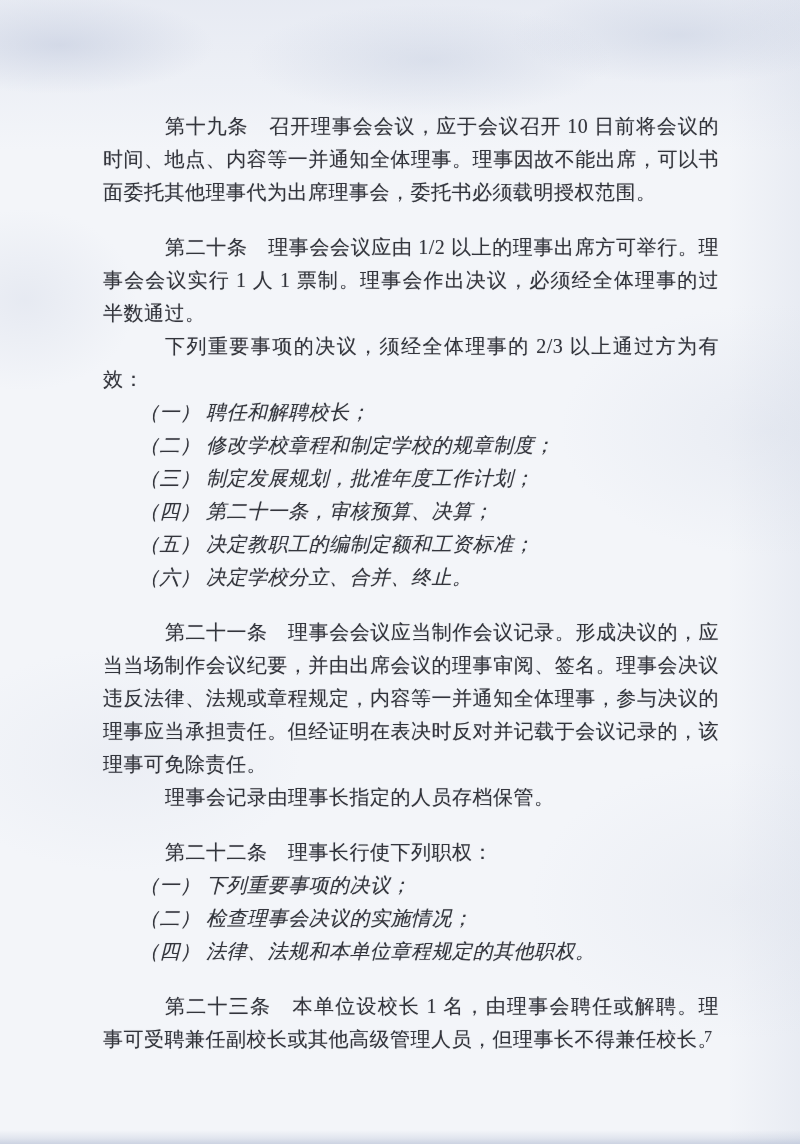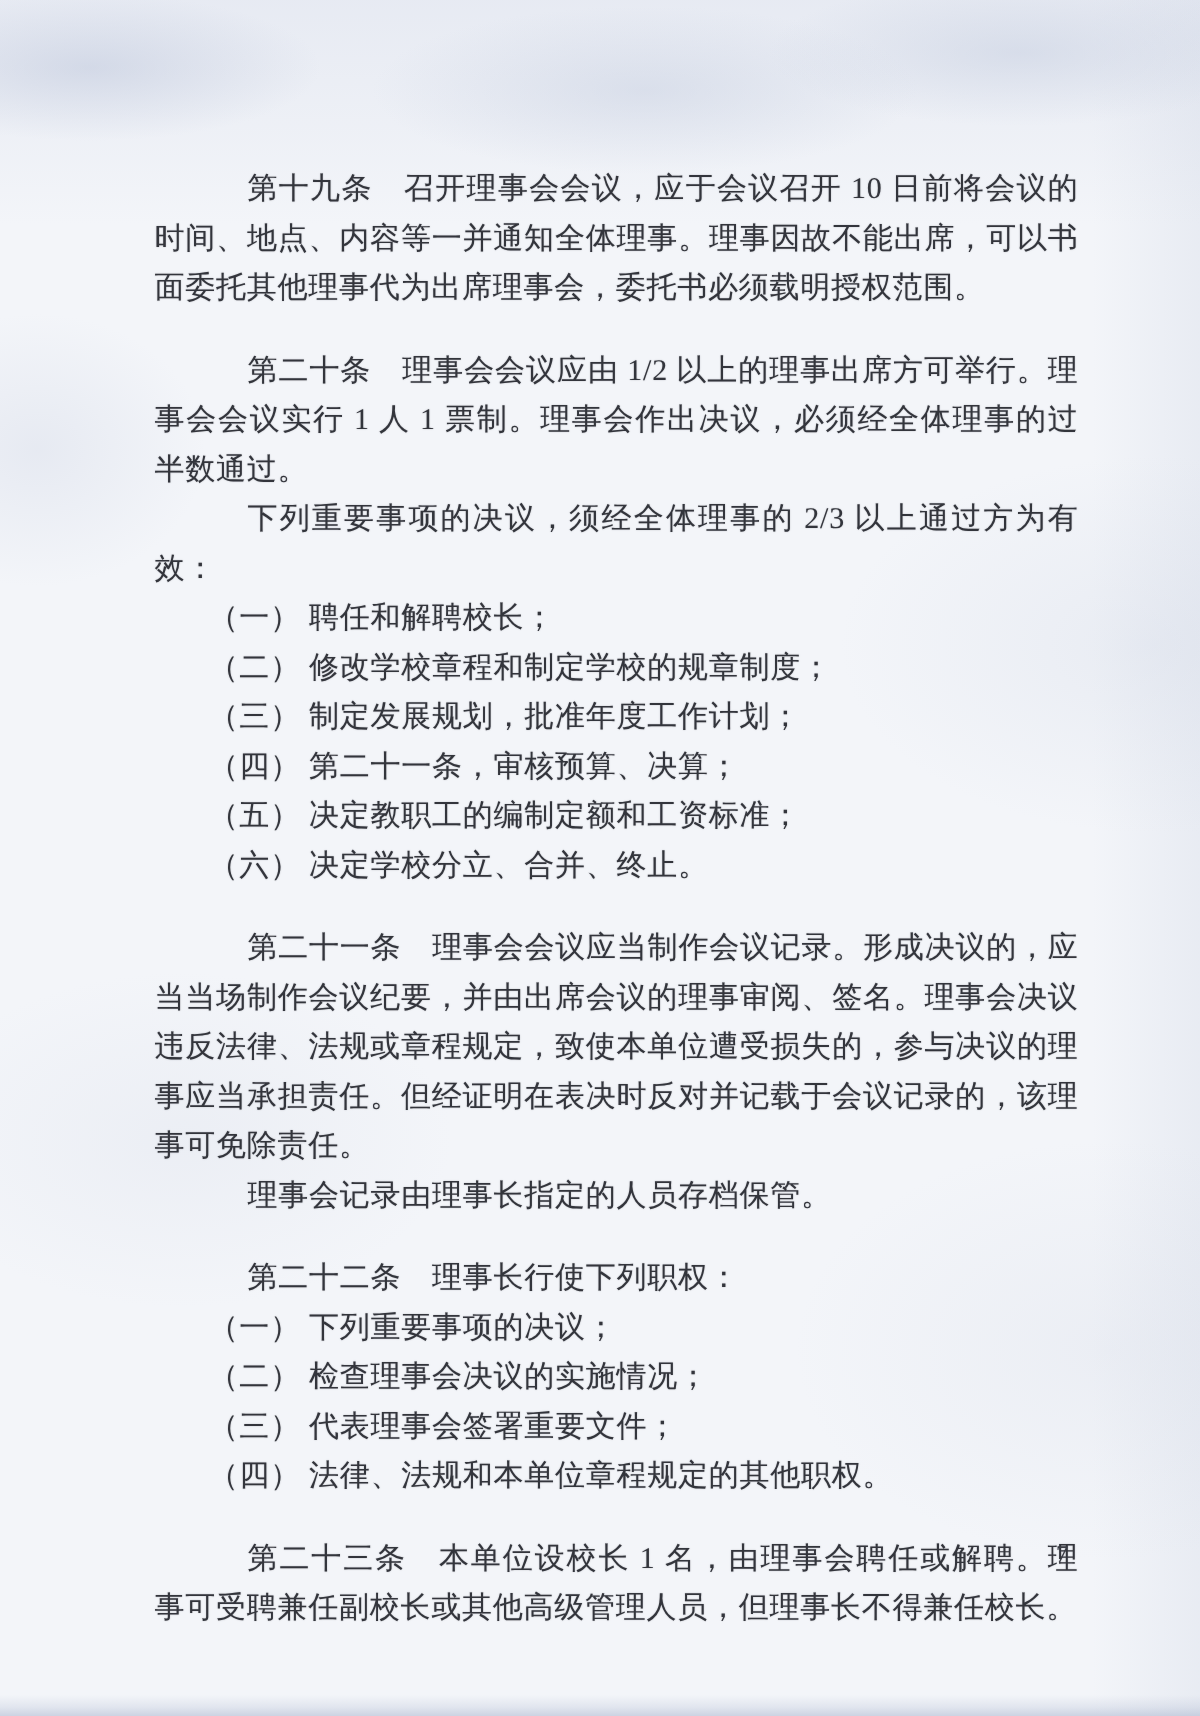--- a/index.html
+++ b/index.html
@@ -48,20 +48,21 @@
     letter-spacing: 0.5px;
     text-align: justify;
     text-shadow: 0 0 1px rgba(51,53,60,0.35);
   }
   .para {
     text-indent: 62px;
     margin: 0;
   }
   .item {
     margin: 0 0 0 36px;
+    font-style: italic;
   }
   .gap {
     height: 22px;
   }
   .page-number {
     position: absolute;
     left: 704px;
     top: 1028px;
     font-size: 16px;
     letter-spacing: 0;
@@ -83,29 +84,28 @@
     <p class="para">下列重要事项的决议，须经全体理事的 2/3 以上通过方为有效：</p>
     <p class="item">（一） 聘任和解聘校长；</p>
     <p class="item">（二） 修改学校章程和制定学校的规章制度；</p>
     <p class="item">（三） 制定发展规划，批准年度工作计划；</p>
     <p class="item">（四） 第二十一条，审核预算、决算；</p>
     <p class="item">（五） 决定教职工的编制定额和工资标准；</p>
     <p class="item">（六） 决定学校分立、合并、终止。</p>
 
     <div class="gap"></div>
 
-    <p class="para">第二十一条　理事会会议应当制作会议记录。形成决议的，应当当场制作会议纪要，并由出席会议的理事审阅、签名。理事会决议违反法律、法规或章程规定，致使本单位遭受损失的，参与决议的理事应当承担责任。但经证明在表决时反对并记载于会议记录的，该理事可免除责任。</p>
+    <p class="para">第二十一条　理事会会议应当制作会议记录。形成决议的，应当当场制作会议纪要，并由出席会议的理事审阅、签名。理事会决议违反法律、法规或章程规定，内容等一并通知全体理事，参与决议的理事应当承担责任。但经证明在表决时反对并记载于会议记录的，该理事可免除责任。</p>
     <p class="para">理事会记录由理事长指定的人员存档保管。</p>
 
     <div class="gap"></div>
 
     <p class="para">第二十二条　理事长行使下列职权：</p>
     <p class="item">（一） 下列重要事项的决议；</p>
     <p class="item">（二） 检查理事会决议的实施情况；</p>
-    <p class="item">（三） 代表理事会签署重要文件；</p>
     <p class="item">（四） 法律、法规和本单位章程规定的其他职权。</p>
 
     <div class="gap"></div>
 
     <p class="para">第二十三条　本单位设校长 1 名，由理事会聘任或解聘。理事可受聘兼任副校长或其他高级管理人员，但理事长不得兼任校长。</p>
 
   </div>
 
   <div class="page-number">7</div>
 </div>

